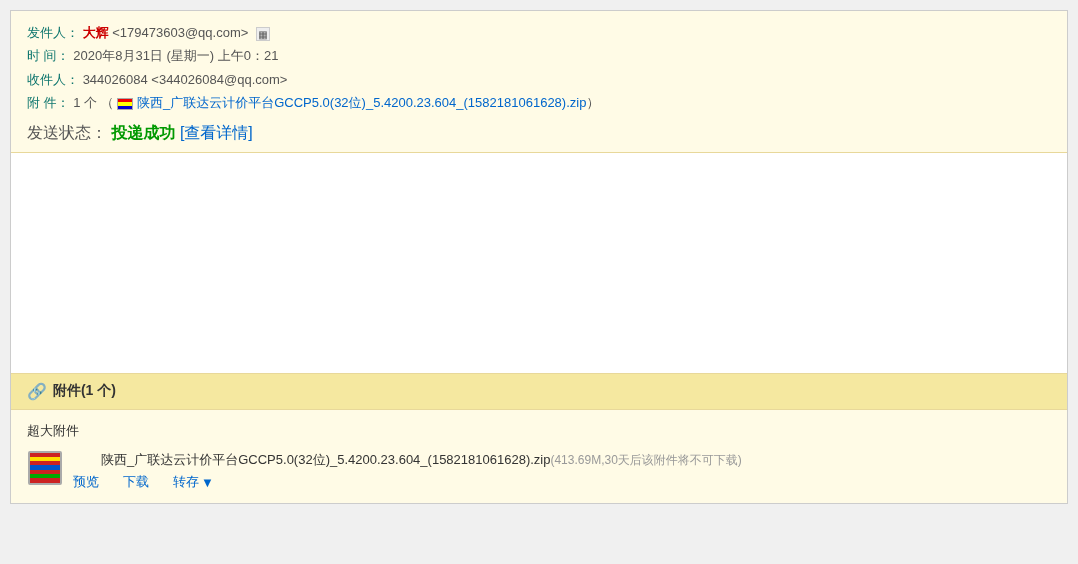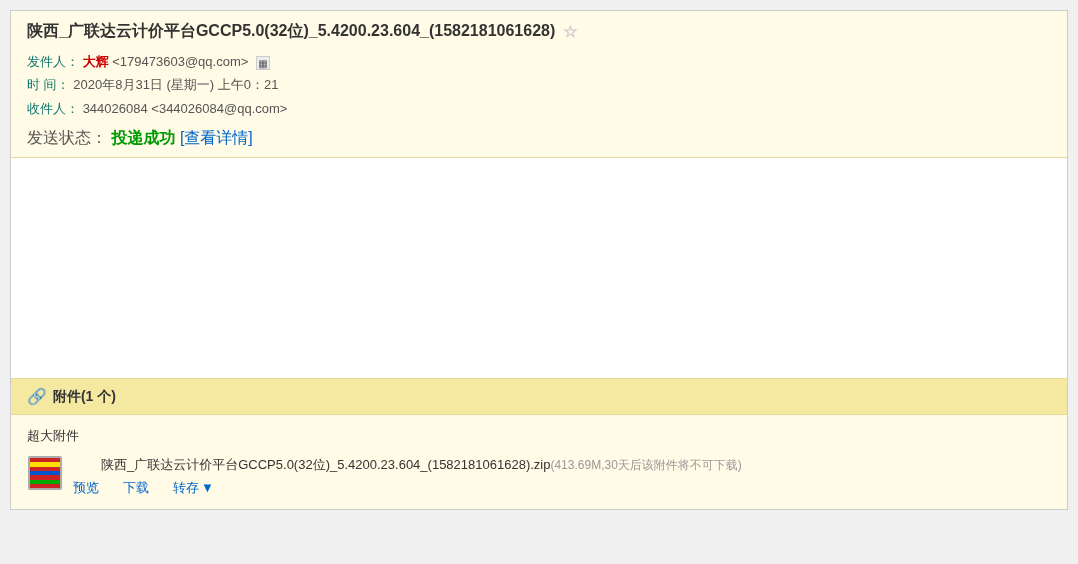--- a/index.html
+++ b/index.html
@@ -170,44 +170,47 @@
       line-height: 14px;
     }
   </style>
 </head>
 <body>
 
 <div class="email-container">
 
   <div class="email-header">
 
-    <div class="email-subject">
-      <span>陕西_广联达云计价平台GCCP5.0(32位)_5.4200.23.604_(1582181061628)</span>
-      <span class="star-icon">☆</span>
-    </div>
 
     <div class="email-meta">
 
       <div>
         <span class="label">发件人：</span>
         <span class="sender-name">大辉</span>
         <span>&lt;179473603@qq.com&gt;</span>
         <span class="sender-icon">▦</span>
       </div>
 
       <div>
         <span class="label">时  间：</span>
         <span>2020年8月31日 (星期一) 上午0：21</span>
       </div>
 
       <div>
         <span class="label">收件人：</span>
         <span>344026084 &lt;344026084@qq.com&gt;</span>
       </div>
 
+      <div>
+        <span class="label">附  件：</span>
+        <span>1 个</span>
+        （
+        <span style="display:inline-block;width:16px;height:12px;background:linear-gradient(#e00 33%,#ff0 33%,#ff0 66%,#00c 66%);vertical-align:middle;border:1px solid #aaa;"></span>
+        <a class="attachment-link">陕西_广联达云计价平台GCCP5.0(32位)_5.4200.23.604_(1582181061628).zip</a>）
+      </div>
     </div>
 
     <div class="send-status">
       <span>发送状态：</span>
       <span class="success">投递成功</span>
       <a class="detail-link">[查看详情]</a>
     </div>
   </div>
 
   <div class="email-body">

